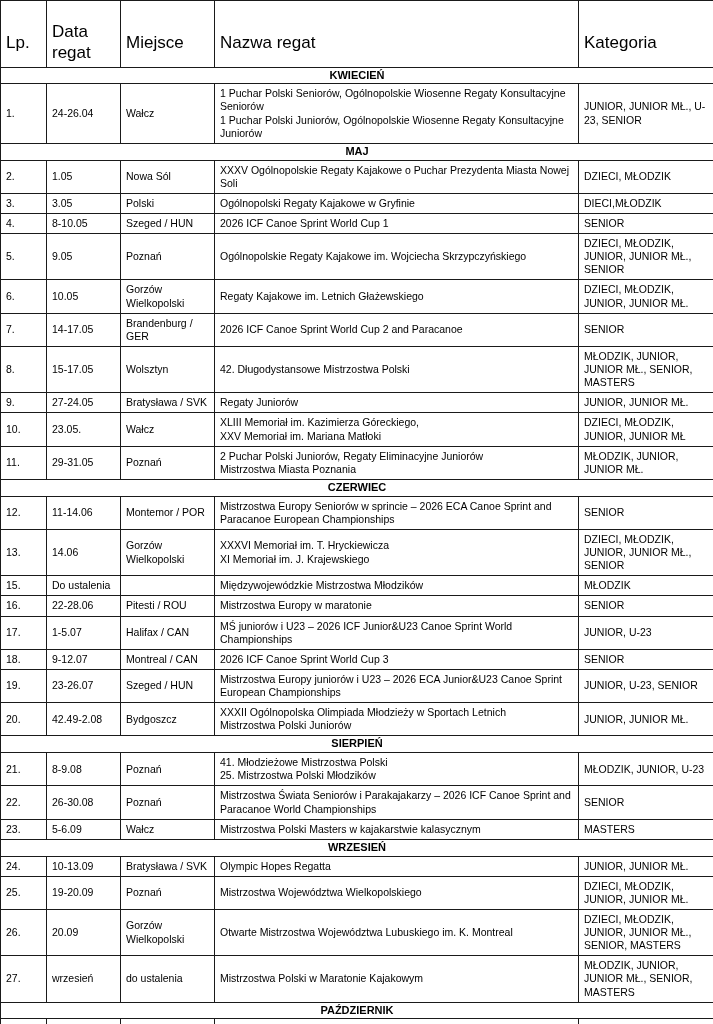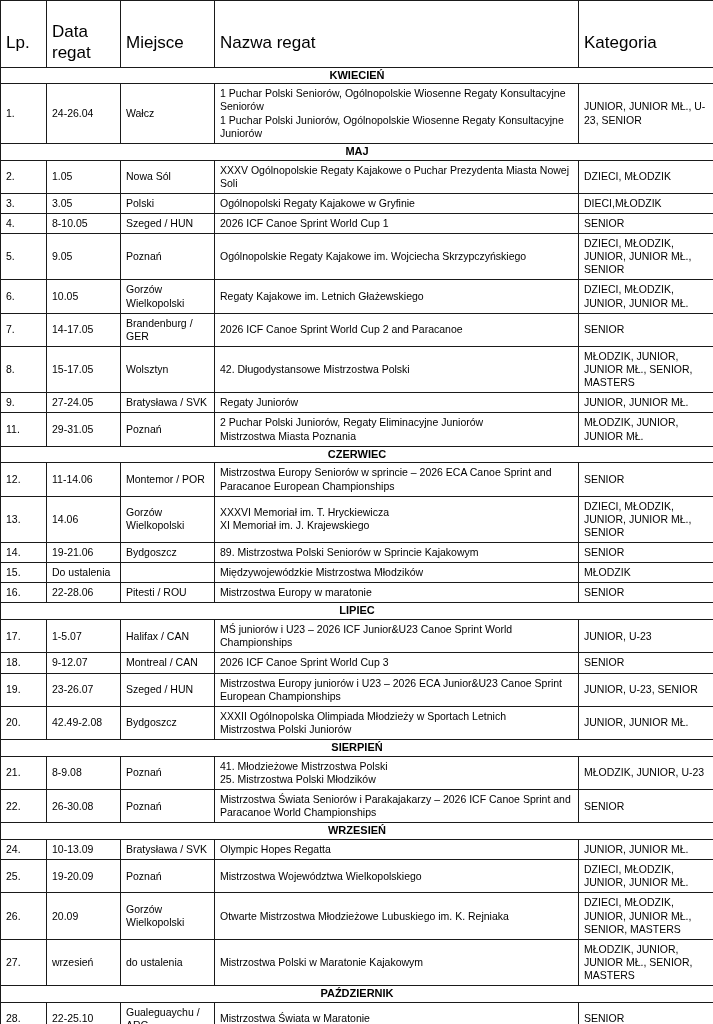--- a/index.html
+++ b/index.html
@@ -134,20 +134,28 @@
           <td class="cell-category">MŁODZIK, JUNIOR, JUNIOR MŁ., SENIOR, MASTERS</td>
         </tr>
         <tr>
           <td class="cell-lp">9.</td>
           <td class="cell-date">27-24.05</td>
           <td class="cell-place">Bratysława / SVK</td>
           <td class="cell-name">Regaty Juniorów</td>
           <td class="cell-category">JUNIOR, JUNIOR MŁ.</td>
         </tr>
         <tr>
+          <td class="cell-lp">10.</td>
+          <td class="cell-date">23.05.</td>
+          <td class="cell-place">Wałcz</td>
+          <td class="cell-name">XLIII Memoriał im. Kazimierza Góreckiego,
+XXV Memoriał im. Mariana Matłoki</td>
+          <td class="cell-category">DZIECI, MŁODZIK, JUNIOR, JUNIOR MŁ</td>
+        </tr>
+        <tr>
           <td class="cell-lp">11.</td>
           <td class="cell-date">29-31.05</td>
           <td class="cell-place">Poznań</td>
           <td class="cell-name">2 Puchar Polski Juniorów, Regaty Eliminacyjne Juniorów
 Mistrzostwa Miasta Poznania</td>
           <td class="cell-category">MŁODZIK, JUNIOR, JUNIOR MŁ.</td>
         </tr>
         <tr class="month-row">
           <td colspan="5">CZERWIEC</td>
         </tr>
@@ -160,42 +168,32 @@
         </tr>
         <tr>
           <td class="cell-lp">13.</td>
           <td class="cell-date">14.06</td>
           <td class="cell-place">Gorzów Wielkopolski</td>
           <td class="cell-name">XXXVI Memoriał im. T. Hryckiewicza
 XI Memoriał im. J. Krajewskiego</td>
           <td class="cell-category">DZIECI, MŁODZIK, JUNIOR, JUNIOR MŁ., SENIOR</td>
         </tr>
         <tr>
-          <td class="cell-lp">14.</td>
-          <td class="cell-date">19-21.06</td>
-          <td class="cell-place">Bydgoszcz</td>
-          <td class="cell-name">89. Mistrzostwa Polski Seniorów w Sprincie Kajakowym</td>
-          <td class="cell-category">SENIOR</td>
-        </tr>
-        <tr>
           <td class="cell-lp">15.</td>
           <td class="cell-date">Do ustalenia</td>
           <td class="cell-place"></td>
           <td class="cell-name">Międzywojewódzkie Mistrzostwa Młodzików</td>
           <td class="cell-category">MŁODZIK</td>
         </tr>
         <tr>
           <td class="cell-lp">16.</td>
           <td class="cell-date">22-28.06</td>
           <td class="cell-place">Pitesti / ROU</td>
           <td class="cell-name">Mistrzostwa Europy w maratonie</td>
           <td class="cell-category">SENIOR</td>
-        </tr>
-        <tr class="month-row">
-          <td colspan="5">LIPIEC</td>
         </tr>
         <tr>
           <td class="cell-lp">17.</td>
           <td class="cell-date">1-5.07</td>
           <td class="cell-place">Halifax / CAN</td>
           <td class="cell-name">MŚ juniorów i U23 – 2026 ICF Junior&amp;U23 Canoe Sprint World Championships</td>
           <td class="cell-category">JUNIOR, U-23</td>
         </tr>
         <tr>
           <td class="cell-lp">18.</td>
@@ -230,20 +228,27 @@
 25. Mistrzostwa Polski Młodzików</td>
           <td class="cell-category">MŁODZIK, JUNIOR, U-23</td>
         </tr>
         <tr>
           <td class="cell-lp">22.</td>
           <td class="cell-date">26-30.08</td>
           <td class="cell-place">Poznań</td>
           <td class="cell-name">Mistrzostwa Świata Seniorów i Parakajakarzy – 2026 ICF Canoe Sprint and Paracanoe World Championships</td>
           <td class="cell-category">SENIOR</td>
         </tr>
+        <tr>
+          <td class="cell-lp">23.</td>
+          <td class="cell-date">5-6.09</td>
+          <td class="cell-place">Wałcz</td>
+          <td class="cell-name">Mistrzostwa Polski Masters w kajakarstwie kalasycznym</td>
+          <td class="cell-category">MASTERS</td>
+        </tr>
         <tr class="month-row">
           <td colspan="5">WRZESIEŃ</td>
         </tr>
         <tr>
           <td class="cell-lp">24.</td>
           <td class="cell-date">10-13.09</td>
           <td class="cell-place">Bratysława / SVK</td>
           <td class="cell-name">Olympic Hopes Regatta</td>
           <td class="cell-category">JUNIOR, JUNIOR MŁ.</td>
         </tr>
@@ -251,21 +256,21 @@
           <td class="cell-lp">25.</td>
           <td class="cell-date">19-20.09</td>
           <td class="cell-place">Poznań</td>
           <td class="cell-name">Mistrzostwa Województwa Wielkopolskiego</td>
           <td class="cell-category">DZIECI, MŁODZIK, JUNIOR, JUNIOR MŁ.</td>
         </tr>
         <tr>
           <td class="cell-lp">26.</td>
           <td class="cell-date">20.09</td>
           <td class="cell-place">Gorzów Wielkopolski</td>
-          <td class="cell-name">Otwarte Mistrzostwa Młodzieżowe Lubuskiego im. K. Rejniaka</td>
+          <td class="cell-name">Otwarte Mistrzostwa Województwa Lubuskiego im. K. Montreal</td>
           <td class="cell-category">DZIECI, MŁODZIK, JUNIOR, JUNIOR MŁ., SENIOR, MASTERS</td>
         </tr>
         <tr>
           <td class="cell-lp">27.</td>
           <td class="cell-date">wrzesień</td>
           <td class="cell-place">do ustalenia</td>
           <td class="cell-name">Mistrzostwa Polski w Maratonie Kajakowym</td>
           <td class="cell-category">MŁODZIK, JUNIOR, JUNIOR MŁ., SENIOR, MASTERS</td>
         </tr>
         <tr class="month-row">

